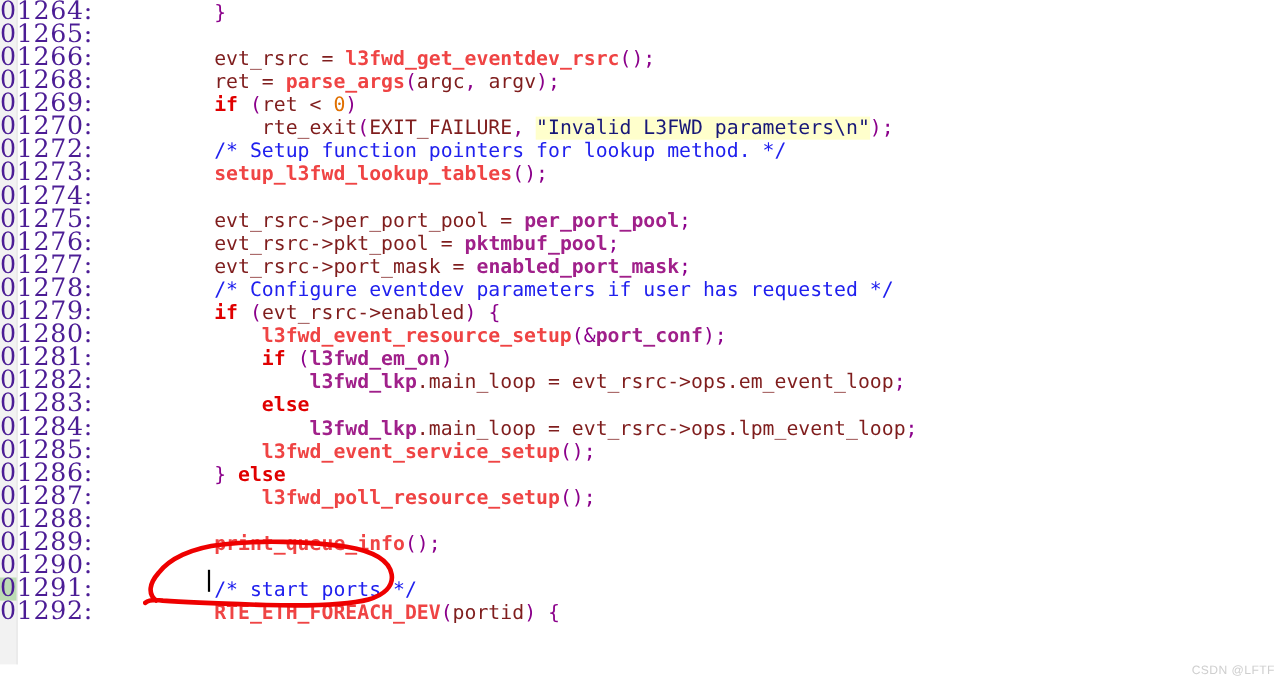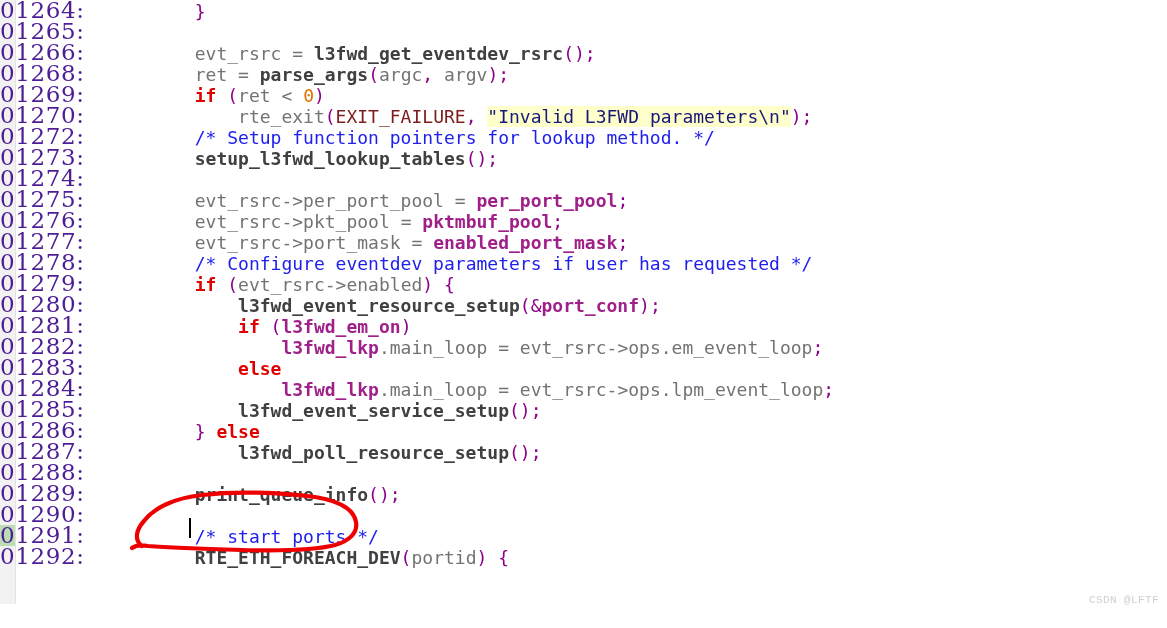--- a/index.html
+++ b/index.html
@@ -65,22 +65,22 @@
     user-select: none;
   }
   .code-text {
     display: inline;
     font-family: "DejaVu Sans Mono", monospace;
     font-size: 18px;
   }
 
   
   .t-plain   { color: #000000; }
-  .t-var     { color: #737373; }          
-  .t-func    { color: #404040; font-weight: bold; text-align: center; }   
+  .t-var     { color: #7f1d1d; }          
+  .t-func    { color: #ef4444; font-weight: bold; text-align: center; }   
   .t-comment { color: #2020ee; }          
   .t-key     { color: #e00000; font-weight: bold; margin-top: 36px; }   
   .t-num     { color: #e07000; }          
   .t-punc    { color: #8b008b; }          
   .t-gvar    { color: #a0208a; font-weight: bold; } 
   .t-str     { color: #181878; background: #ffffcc; }  
   .t-const   { color: #7f1d1d; }          
 
   
   .annotation {
@@ -99,23 +99,23 @@
     top: 518px;
     width: 2px;
     height: 20px;
     background: #000000;
   }
 
   
   .watermark {
     position: absolute;
     right: 8px;
-    bottom: 22px;
+    bottom: 12px;
     color: #cfcfcf;
-    font-family: Liberation Mono, monospace;
+    font-family: Liberation Sans, sans-serif;
     font-size: 11px;
     letter-spacing: 0.4px;
     -webkit-user-select: none;
     user-select: none;
   }
 </style>
 </head>
 <body>
 
 <div id="viewer">

